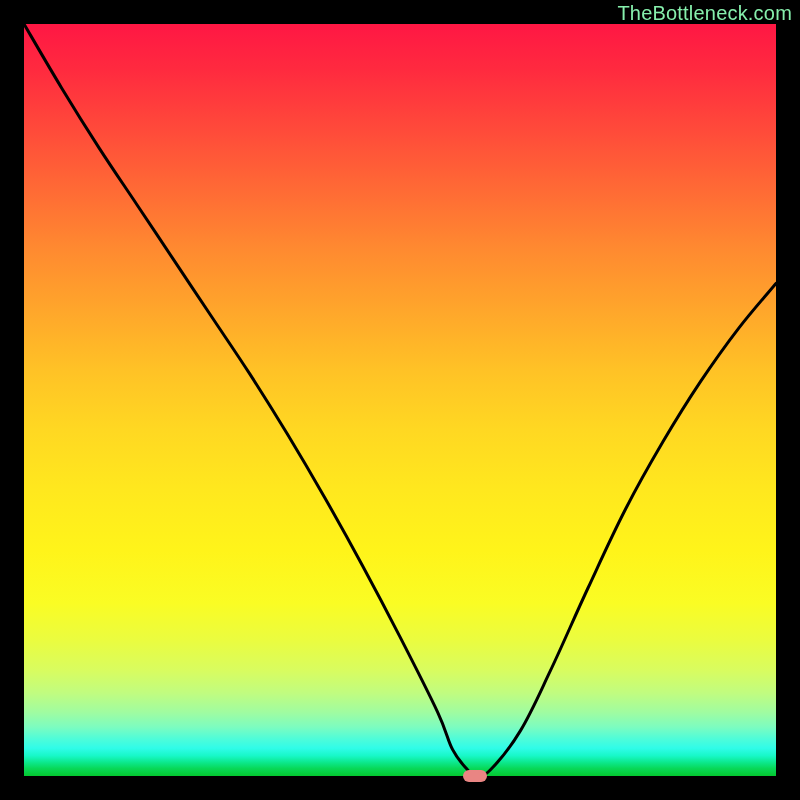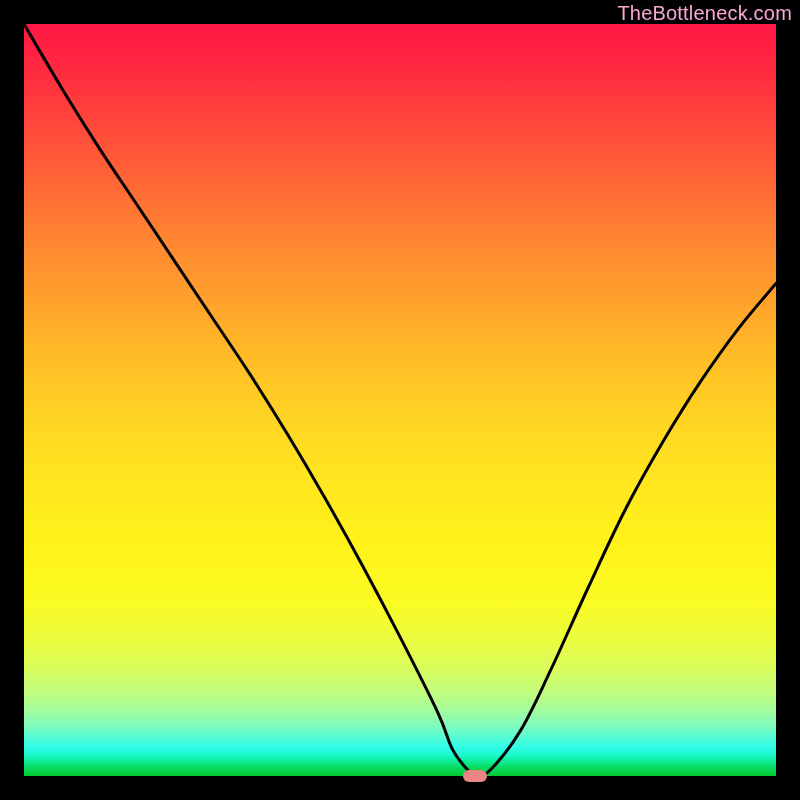--- a/index.html
+++ b/index.html
@@ -60,21 +60,21 @@
     background: #e98583;
     border-radius: 8px;
     pointer-events: none;
   }
   .watermark {
     position: absolute;
     top: 2px;
     right: 8px;
     font-family: Arial, Helvetica, sans-serif;
     font-size: 20px;
-    color: #f9a8d4;
+    color: #86efac;
     letter-spacing: 0.2px;
     pointer-events: none;
   }
 </style>
 </head>
 <body>
 
 <div class="chart-container">
   <div class="plot-area"></div>
 

